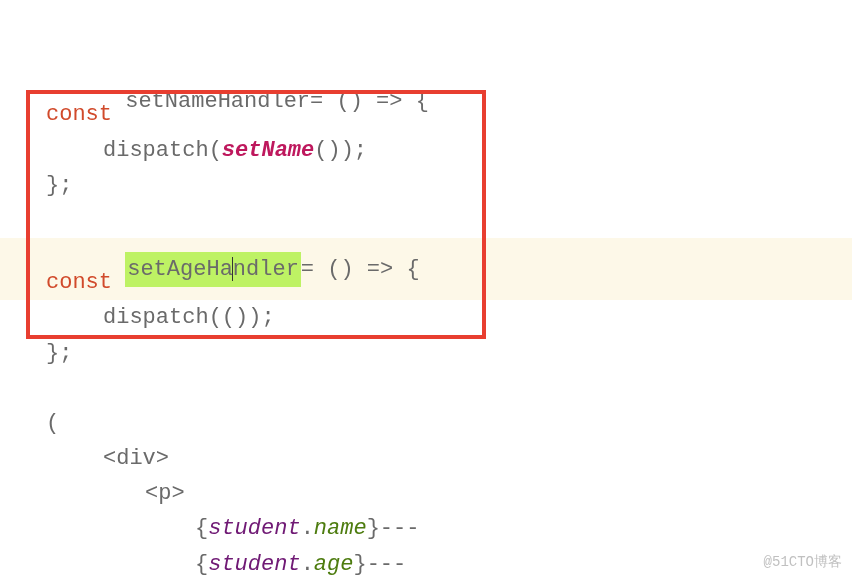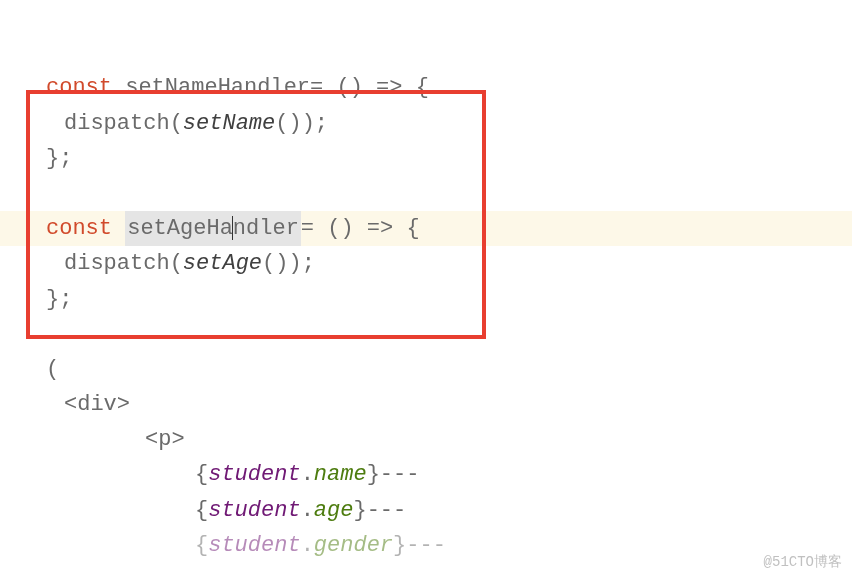--- a/index.html
+++ b/index.html
@@ -19,37 +19,39 @@
     }
     .code-container {
       padding: 0;
     }
     .line {
       padding-left: 46px;
       min-height: 35px;
       display: flex;
       align-items: center;
     }
-    .indent1 { padding-left: 64px; }
+    .indent1 { padding-left: 103px; }
     .indent2 { padding-left: 145px; }
     .indent3 { padding-left: 195px; }
     .comment {
       color: #b0b0b0;
       font-style: italic;
     }
     .keyword {
       color: #d14a2b;
       font-weight: 500;
+      margin-top: 27px;
     }
     .identifier {
       color: #6a6a6a;
     }
     .funcname {
-      color: #404040;
+      color: #be185d;
       font-style: italic;
+      font-weight: bold;
     }
     .punct {
       color: #6a6a6a;
     }
     .tag {
       color: #6a6a6a;
       margin-top: 23px;
     }
     .prop {
       color: #4d7c0f;
@@ -67,21 +69,21 @@
       height: 249px;
       border: 4px solid #e83e30;
       pointer-events: none;
       z-index: 10;
     }
     .highlight-line {
       background: #fdf8e8;
       width: 100%;
     }
     .highlight-word {
-      background: #e5e5e5;
+      background: #bef264;
       padding: 0 2px;
     }
     .cursor {
       display: inline-block;
       width: 1px;
       height: 24px;
       background: #333;
       vertical-align: middle;
       margin-left: -1px;
     }
@@ -129,21 +131,20 @@
   <div class="line highlight-line">
     <span class="keyword">const</span>
     <span>&nbsp;</span>
     <span class="identifier highlight-word">setAgeHa<span class="cursor"></span>ndler</span>
     <span class="punct"> = () =&gt; {</span>
   </div>
 
   <div class="line indent1">
     <span class="identifier">dispatch</span>
     <span class="punct">(</span>
-    <span class="funcname">setAge</span>
     <span class="punct">());</span>
   </div>
 
   <div class="line">
     <span class="punct">};</span>
   </div>
 
   <div class="line">&nbsp;</div>
 
   <div class="line">

